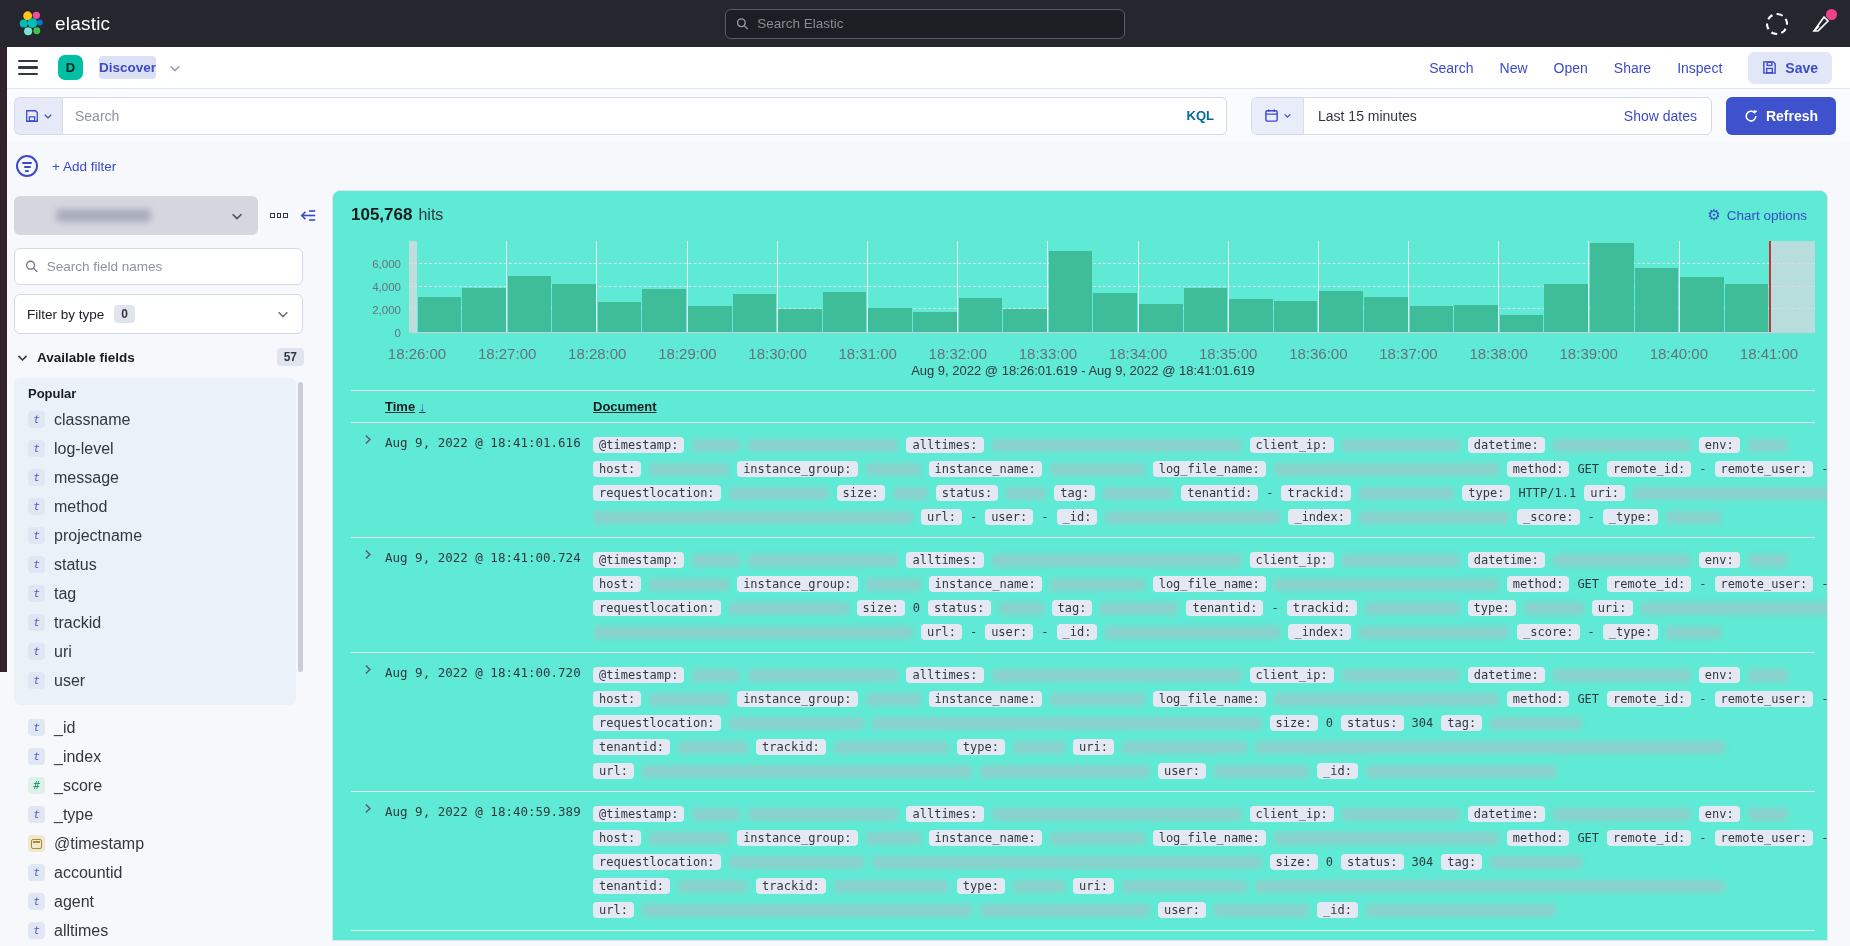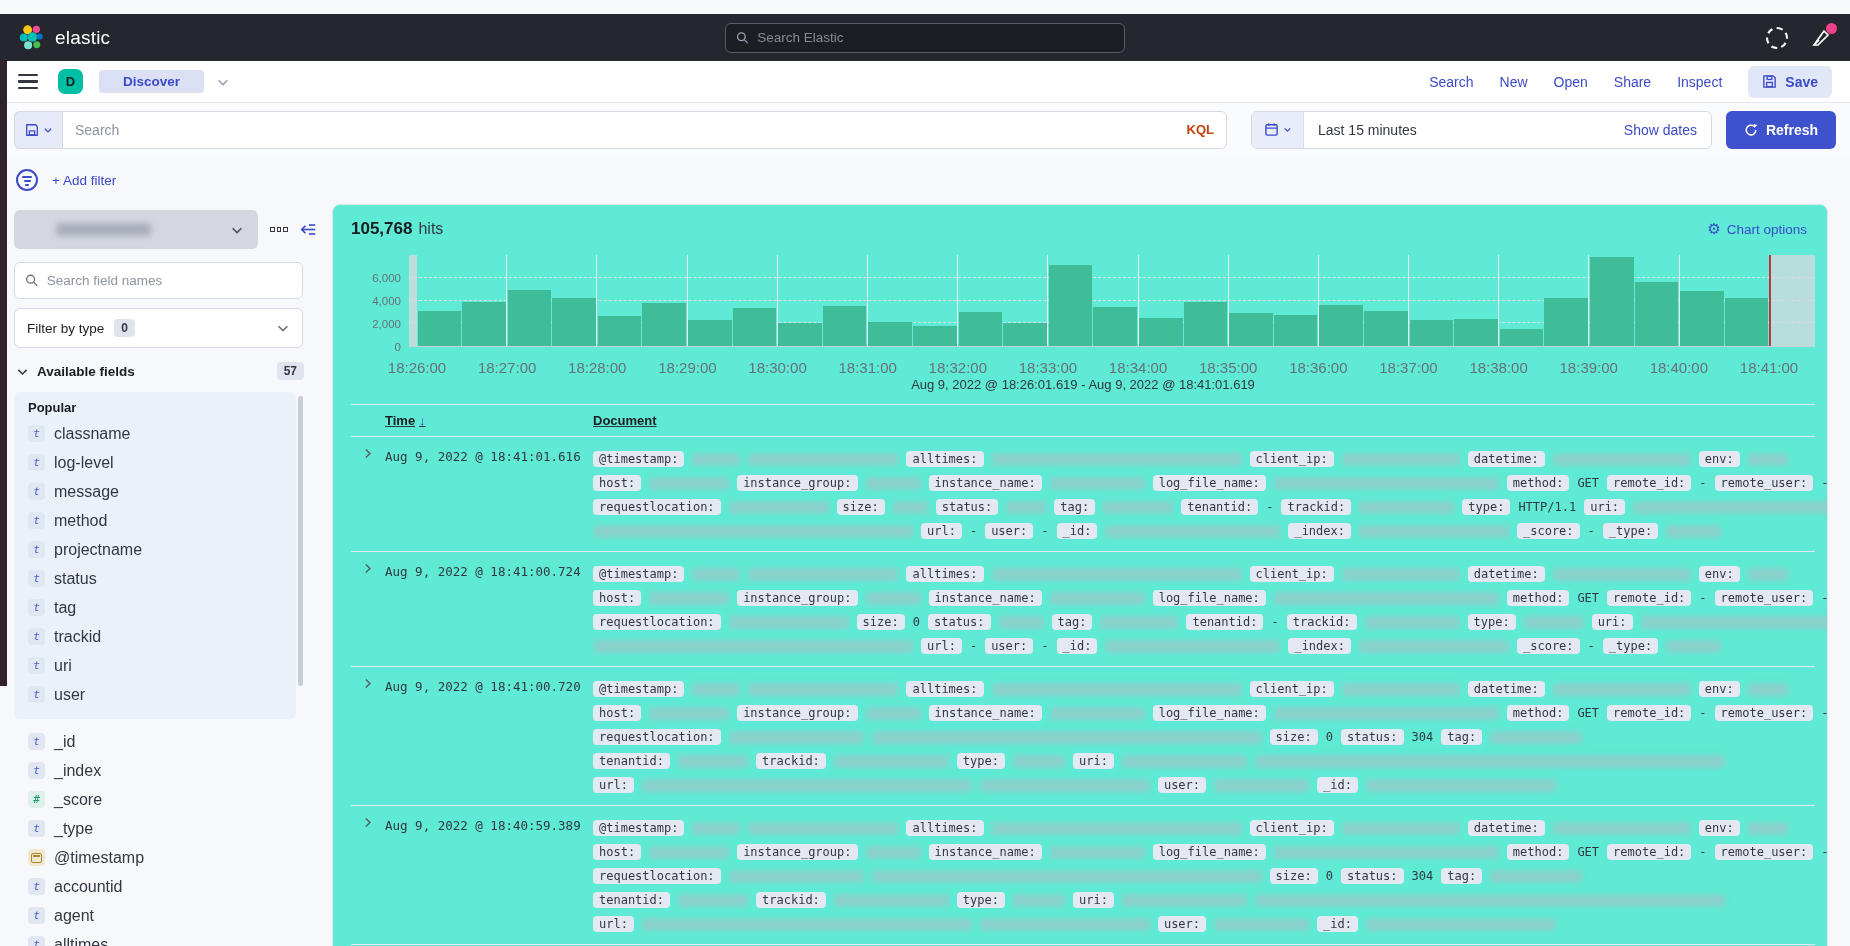--- a/index.html
+++ b/index.html
@@ -1,18 +1,18 @@
 <!DOCTYPE html>
 <html><head>
 <meta charset="utf-8">
 <style>
   * { box-sizing: border-box; margin: 0; padding: 0; }
   html,body { width:1850px; height:946px; overflow:hidden; }
   body { font-family:"Liberation Sans", sans-serif; background:#F7F8FC; color:#343741; }
-  .page { position:relative; width:1850px; height:672px;margin-top:14px; }
+  .page { position:relative; width:1850px; height:672px; }
   .edge-strip { position:absolute; left:0; top:47px; bottom:0; width:7px; background:#32222B; z-index:40; }
 
   
   .topbar { position:relative; height:47px; background:#25262E; display:flex; align-items:center; padding:0 18px; z-index:50; }
   .brand { display:flex; align-items:center; gap:10px; }
   .brand-name { color:#FFFFFF; font-size:19px; letter-spacing:.2px; }
   .topsearch { position:absolute; left:50%; transform:translateX(-50%); width:400px; height:30px;
     background:#1D1E24; border:1px solid #5A5B66; border-radius:6px; display:flex; align-items:center; padding:0 10px; gap:8px; }
   .topsearch input { background:transparent; border:none; outline:none; color:#D4DAE5; font-size:13.5px; width:100%; font-family:"Liberation Sans",sans-serif; }
   .topsearch input::placeholder { color:#878B96; }
@@ -20,36 +20,36 @@
   .help-icon { width:22px; height:22px; border:2px dashed #FFFFFF; border-radius:50%; }
   .news-wrap { position:relative; width:22px; height:22px; }
   .news-dot { position:absolute; top:-4px; right:-5px; width:11px; height:11px; border-radius:50%; background:#F0428C; }
 
   
   .toolbar { height:42px; background:#FFFFFF; border-bottom:1px solid #E3E6EF; display:flex; align-items:center; padding:0 18px; position:relative; z-index:30; }
   .hamburger { width:20px; display:flex; flex-direction:column; gap:4px; cursor:pointer; }
   .hamburger span { height:2.5px; background:#343741; border-radius:1px; }
   .space-avatar { width:25px; height:25px; border-radius:7px; background:#00BFA5; color:#07221D; font-weight:700; font-size:13px;
     display:flex; align-items:center; justify-content:center; margin-left:20px; }
-  .breadcrumb-pill { margin-left:16px; background:#DCE0F5; color:#3B4AC9; font-weight:700; font-size:13.5px; padding:4px 24px; border-radius:4px; }
+  .breadcrumb-pill { margin-left:16px; background:#DCE0F5; color:#3B4AC9; font-weight:700; font-size:13.5px; padding:4px 0; border-radius:4px; }
   .bc-chevron { margin-left:12px; color:#98A2B3; }
   .toolbar-right { margin-left:auto; display:flex; align-items:center; gap:26px; }
   .tlink { color:#3B4AC9; font-size:14px; text-decoration:none; cursor:pointer; }
   .save-btn { display:flex; align-items:center; gap:8px; background:#E2E7F7; color:#3B4AC9; font-weight:700; font-size:14px;
     border:none; border-radius:6px; height:32px; padding:0 14px; cursor:pointer; font-family:"Liberation Sans",sans-serif; }
 
   
   .querybar { height:53px; background:#FAFBFE; display:flex; align-items:center; padding:0 14px; gap:0; }
   .savequery-btn { width:48px; height:38px; background:#E6EAF8; border:1px solid #D3DAE6; border-right:none; border-radius:6px 0 0 6px;
     display:flex; align-items:center; justify-content:center; gap:4px; color:#3B4AC9; cursor:pointer; }
   .qsearch { flex:0 0 1165px; height:38px; background:#FFFFFF; border:1px solid #D3DAE6; border-radius:0 6px 6px 0;
     display:flex; align-items:center; padding:0 12px; }
   .qsearch input { border:none; outline:none; font-size:14px; width:100%; color:#343741; font-family:"Liberation Sans",sans-serif; }
   .qsearch input::placeholder { color:#8E939F; }
-  .kql-label { color:#c2410c; font-weight:700; font-size:13px; padding-left:10px; }
+  .kql-label { color:#0369a1; font-weight:700; font-size:13px; padding-left:10px; }
   .dategroup { margin-left:24px; flex:1; height:38px; background:#FFFFFF; border:1px solid #D3DAE6; border-radius:6px;
     display:flex; align-items:center; overflow:hidden; }
   .cal-seg { width:52px; height:100%; background:#E9EDFA; border-right:1px solid #D9DEEA; display:flex; align-items:center; justify-content:center; gap:4px; color:#3B4AC9; cursor:pointer; }
   .timerange-text { font-size:14px; color:#343741; padding-left:14px; }
   .showdates { margin-left:auto; padding-right:14px; color:#3B4AC9; font-size:14px; cursor:pointer; }
   .refresh-btn { margin-left:14px; height:38px; min-width:110px; background:#3E52CE; color:#fff; border:none; border-radius:6px;
     font-size:14px; font-weight:700; display:flex; align-items:center; justify-content:center; gap:8px; cursor:pointer; font-family:"Liberation Sans",sans-serif; }
 
   
   .filterbar { height:48px; display:flex; align-items:center; padding:0 16px; gap:14px; }

